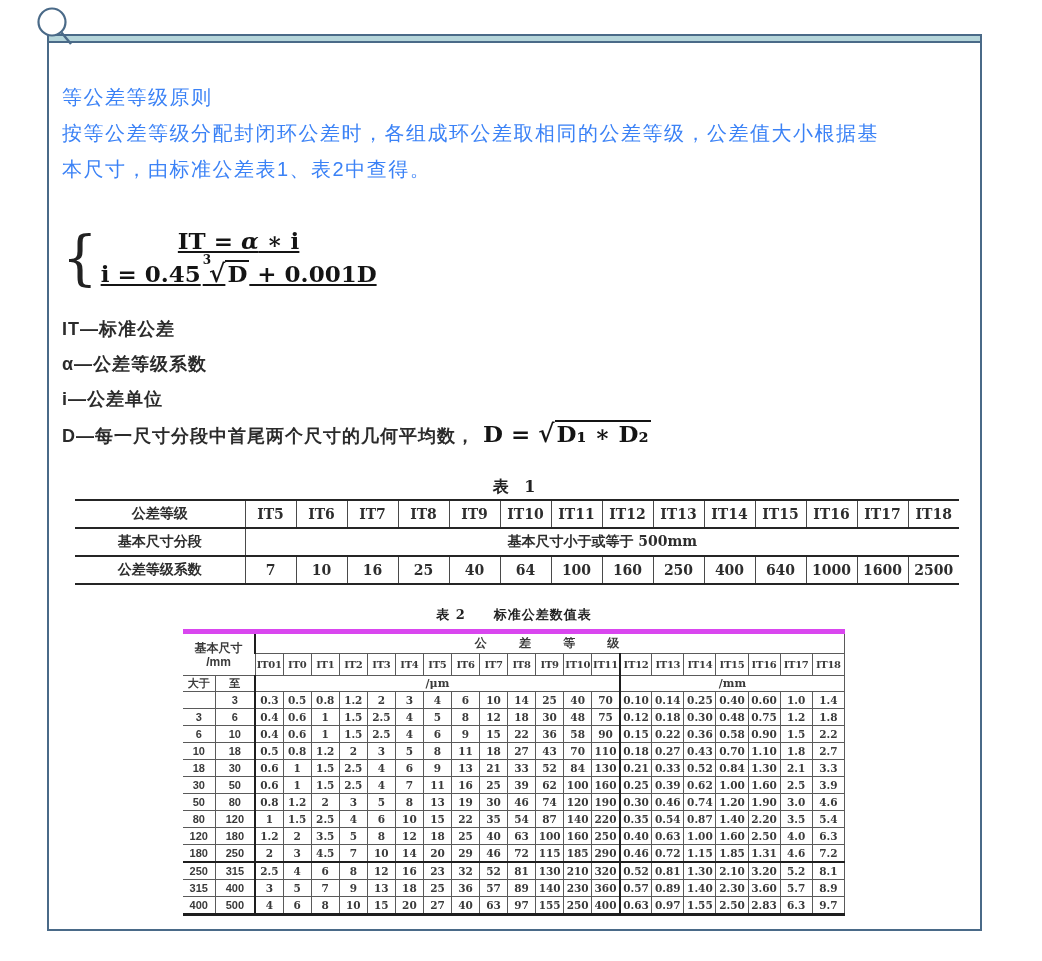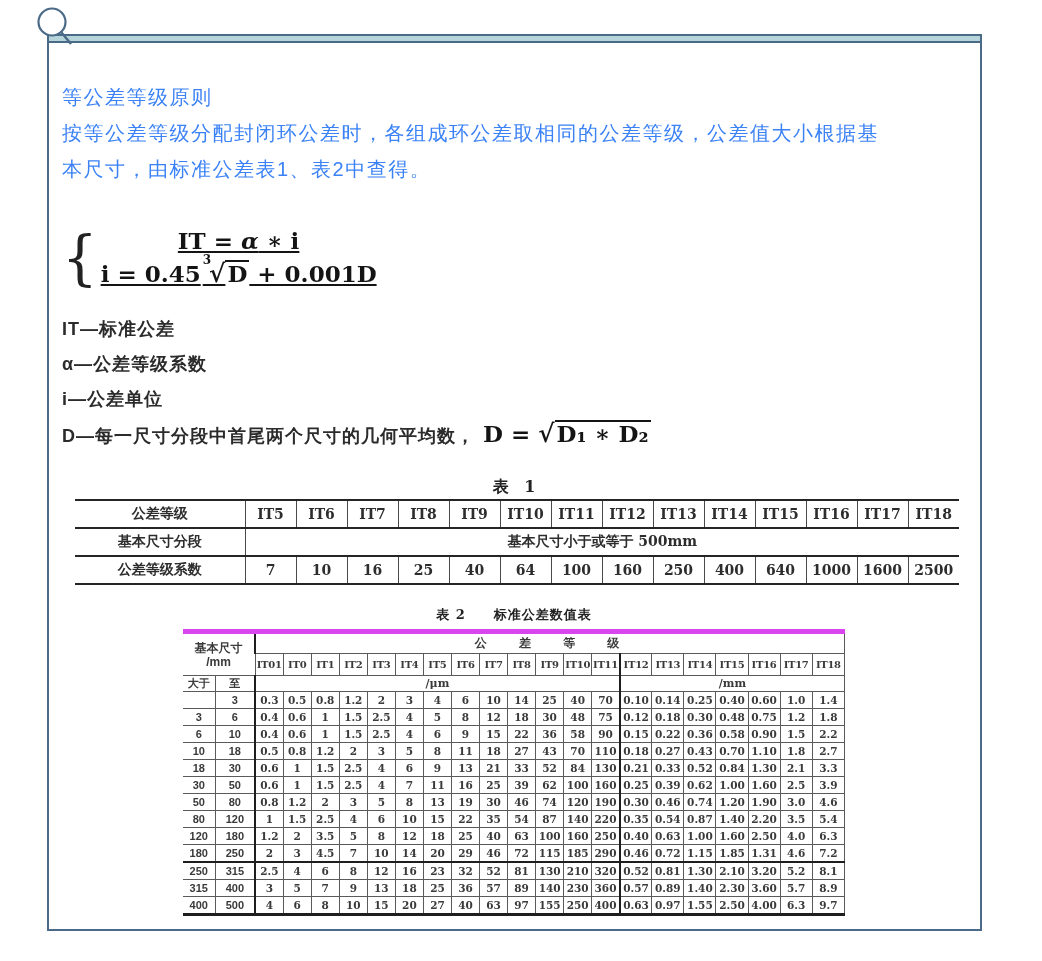--- a/index.html
+++ b/index.html
@@ -520,20 +520,20 @@
           <td class="">40</td>
           <td class="">63</td>
           <td class="">97</td>
           <td class="">155</td>
           <td class="">250</td>
           <td class="">400</td>
           <td class="thick-l">0.63</td>
           <td class="">0.97</td>
           <td class="">1.55</td>
           <td class="">2.50</td>
-          <td class="">4.00</td>
+          <td class="">2.83</td>
           <td class="">6.3</td>
           <td class="">9.7</td>
         </tr>
       </tbody>
   </table>
 
 </div>
 
 </body></html>

